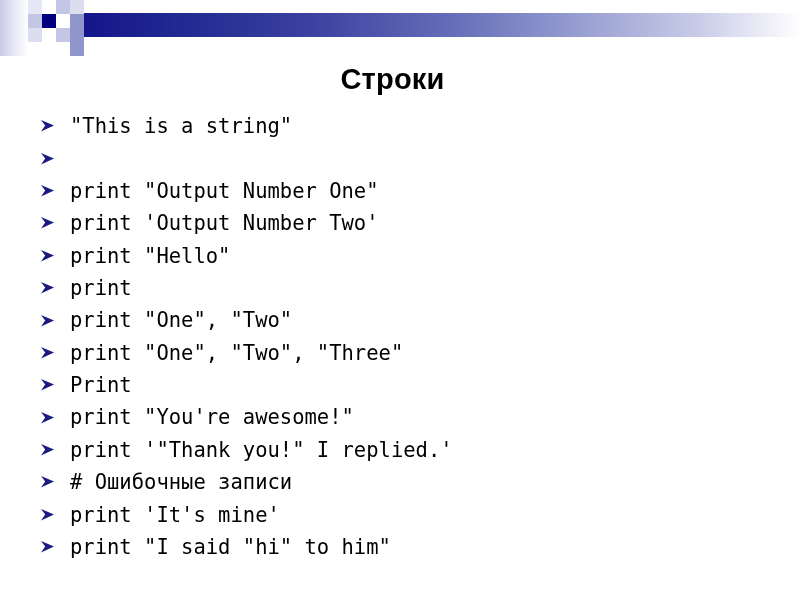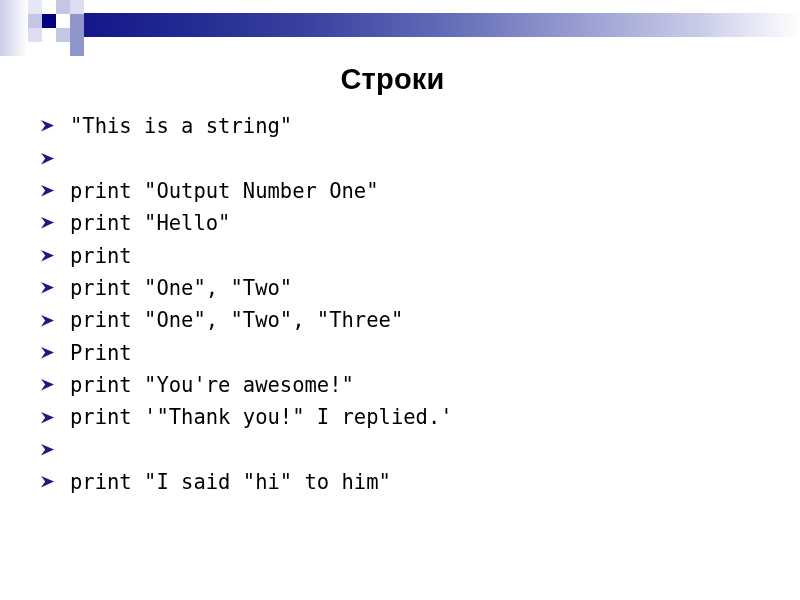--- a/index.html
+++ b/index.html
@@ -139,20 +139,23 @@
           <path d="M1 1 L14 6.6 L1 12.6 L5.2 6.6 Z" fill="#1a1a80"></path>
         </svg></span><span class="bullet-text">"This is a string"</span></li>
     <li class="bullet-row"><span class="bullet-glyph"><svg width="16" height="14" viewBox="0 0 16 14" aria-hidden="true">
           <path d="M1 1 L14 6.6 L1 12.6 L5.2 6.6 Z" fill="#1a1a80"></path>
         </svg></span></li>
     <li class="bullet-row"><span class="bullet-glyph"><svg width="16" height="14" viewBox="0 0 16 14" aria-hidden="true">
           <path d="M1 1 L14 6.6 L1 12.6 L5.2 6.6 Z" fill="#1a1a80"></path>
         </svg></span><span class="bullet-text">print "Output Number One"</span></li>
     <li class="bullet-row"><span class="bullet-glyph"><svg width="16" height="14" viewBox="0 0 16 14" aria-hidden="true">
           <path d="M1 1 L14 6.6 L1 12.6 L5.2 6.6 Z" fill="#1a1a80"></path>
+        </svg></span><span class="bullet-text">print 'Output Number Two'</span></li>
+    <li class="bullet-row"><span class="bullet-glyph"><svg width="16" height="14" viewBox="0 0 16 14" aria-hidden="true">
+          <path d="M1 1 L14 6.6 L1 12.6 L5.2 6.6 Z" fill="#1a1a80"></path>
         </svg></span><span class="bullet-text">print "Hello"</span></li>
     <li class="bullet-row"><span class="bullet-glyph"><svg width="16" height="14" viewBox="0 0 16 14" aria-hidden="true">
           <path d="M1 1 L14 6.6 L1 12.6 L5.2 6.6 Z" fill="#1a1a80"></path>
         </svg></span><span class="bullet-text">print</span></li>
     <li class="bullet-row"><span class="bullet-glyph"><svg width="16" height="14" viewBox="0 0 16 14" aria-hidden="true">
           <path d="M1 1 L14 6.6 L1 12.6 L5.2 6.6 Z" fill="#1a1a80"></path>
         </svg></span><span class="bullet-text">print "One", "Two"</span></li>
     <li class="bullet-row"><span class="bullet-glyph"><svg width="16" height="14" viewBox="0 0 16 14" aria-hidden="true">
           <path d="M1 1 L14 6.6 L1 12.6 L5.2 6.6 Z" fill="#1a1a80"></path>
         </svg></span><span class="bullet-text">print "One", "Two", "Three"</span></li>
@@ -160,17 +163,20 @@
           <path d="M1 1 L14 6.6 L1 12.6 L5.2 6.6 Z" fill="#1a1a80"></path>
         </svg></span><span class="bullet-text">Print</span></li>
     <li class="bullet-row"><span class="bullet-glyph"><svg width="16" height="14" viewBox="0 0 16 14" aria-hidden="true">
           <path d="M1 1 L14 6.6 L1 12.6 L5.2 6.6 Z" fill="#1a1a80"></path>
         </svg></span><span class="bullet-text">print "You're awesome!"</span></li>
     <li class="bullet-row"><span class="bullet-glyph"><svg width="16" height="14" viewBox="0 0 16 14" aria-hidden="true">
           <path d="M1 1 L14 6.6 L1 12.6 L5.2 6.6 Z" fill="#1a1a80"></path>
         </svg></span><span class="bullet-text">print '"Thank you!" I replied.'</span></li>
     <li class="bullet-row"><span class="bullet-glyph"><svg width="16" height="14" viewBox="0 0 16 14" aria-hidden="true">
           <path d="M1 1 L14 6.6 L1 12.6 L5.2 6.6 Z" fill="#1a1a80"></path>
-        </svg></span></li>
+        </svg></span><span class="bullet-text"># Ошибочные записи</span></li>
+    <li class="bullet-row"><span class="bullet-glyph"><svg width="16" height="14" viewBox="0 0 16 14" aria-hidden="true">
+          <path d="M1 1 L14 6.6 L1 12.6 L5.2 6.6 Z" fill="#1a1a80"></path>
+        </svg></span><span class="bullet-text">print 'It's mine'</span></li>
     <li class="bullet-row"><span class="bullet-glyph"><svg width="16" height="14" viewBox="0 0 16 14" aria-hidden="true">
           <path d="M1 1 L14 6.6 L1 12.6 L5.2 6.6 Z" fill="#1a1a80"></path>
         </svg></span><span class="bullet-text">print "I said "hi" to him"</span></li>
   </ul>
 
 </body></html>

